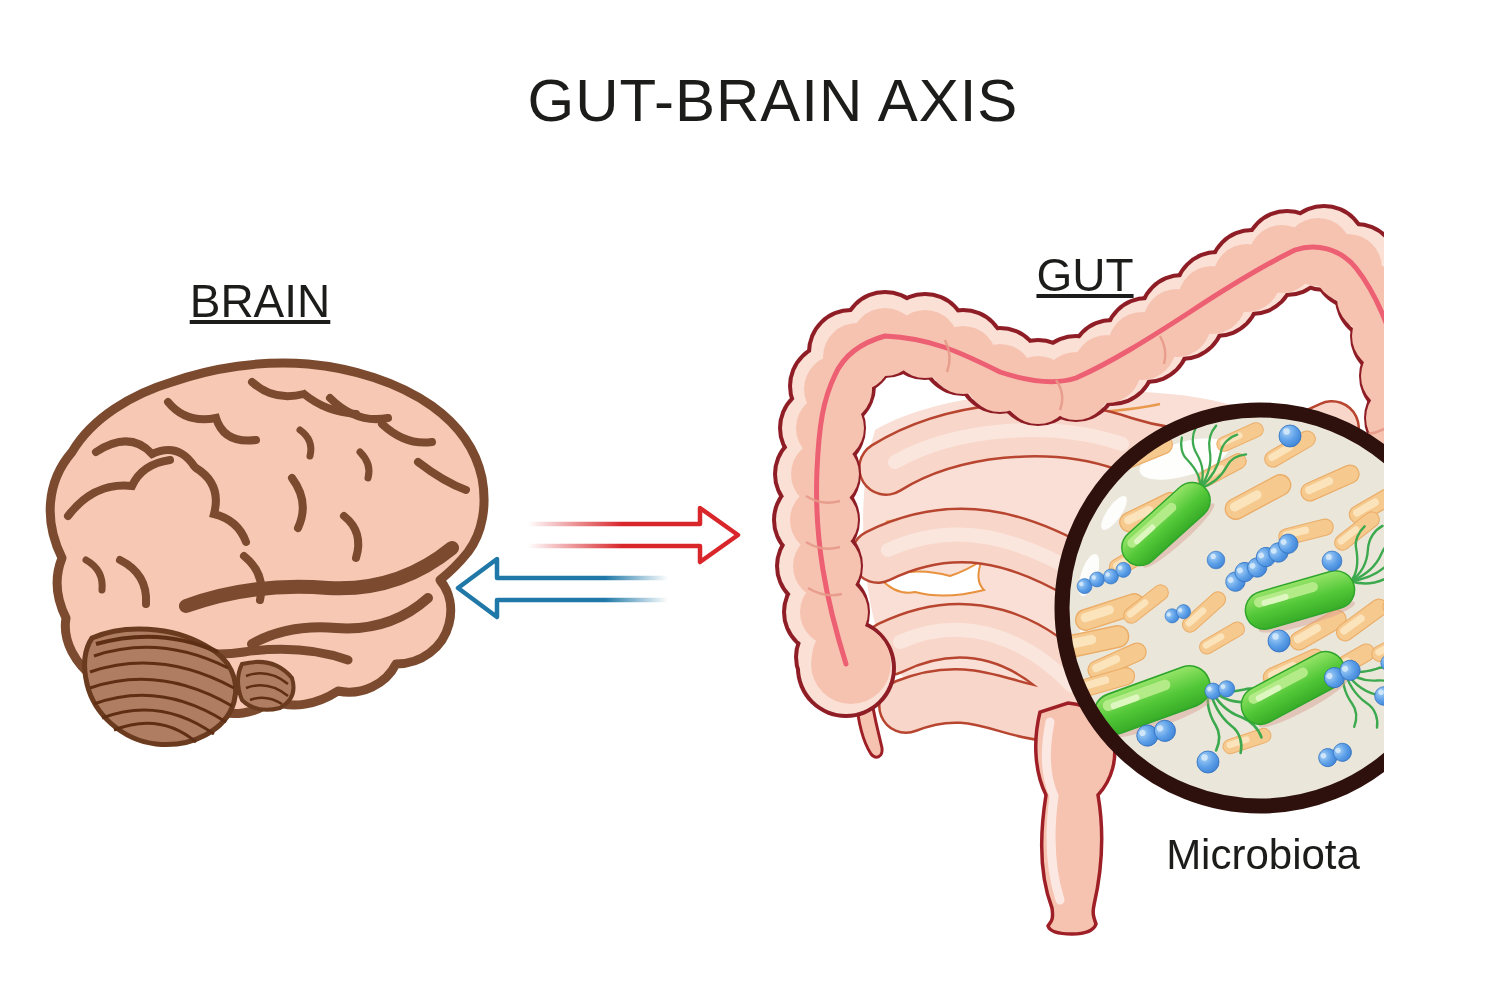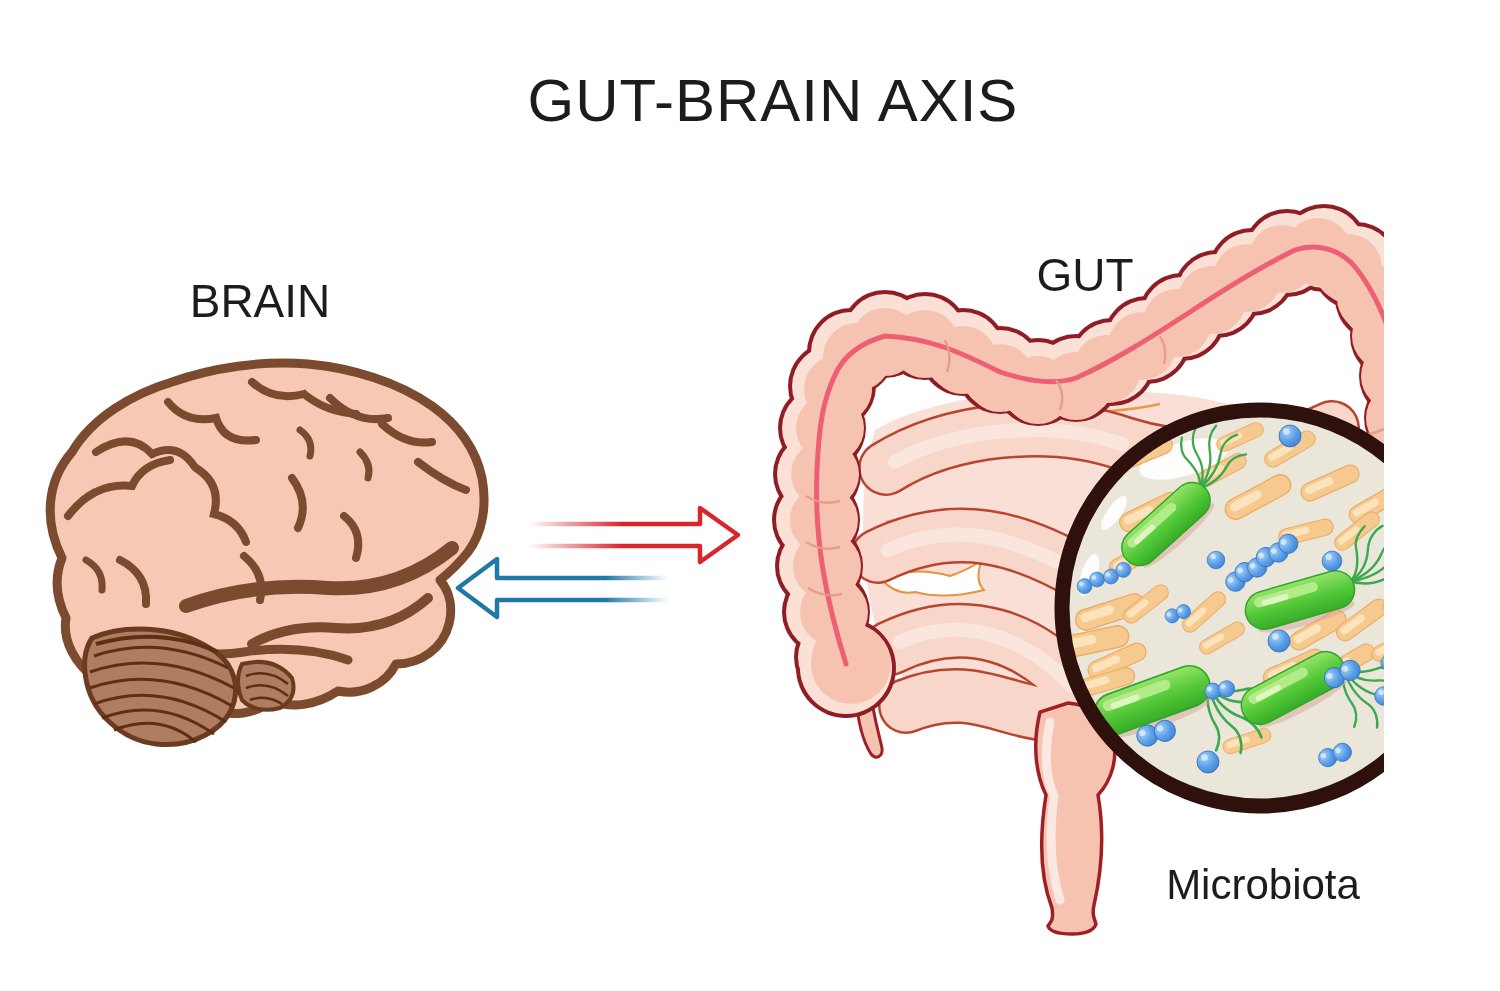--- a/index.html
+++ b/index.html
@@ -1,21 +1,21 @@
 <!DOCTYPE html>
 <html><head>
 <meta charset="utf-8">
 <style>
   html,body{margin:0;padding:0;background:#fff;}
   #stage{position:relative;width:1384px;height:991px;background:#fff;overflow:hidden;
          font-family:"Liberation Sans",sans-serif;}
   #art{position:absolute;left:0;top:0;width:1500px;height:991px;}
   .lbl{position:absolute;transform:translateX(-50%);color:#1c1c1a;white-space:nowrap;}
   .title{font-size:60px;letter-spacing:1px;}
-  .big{font-size:46px;}
+  .big{font-size:46px;text-decoration:underline;}
   .mid{font-size:42px;}
 </style>
 </head>
 <body>
 
 <div id="stage">
 
 <svg id="art" viewBox="0 0 1500 991" xmlns="http://www.w3.org/2000/svg" xmlns:xlink="http://www.w3.org/1999/xlink">
 <defs>
   <radialGradient id="gCoccus" cx="0.35" cy="0.3" r="0.8">
@@ -378,15 +378,15 @@
       <use href="#chain4" xlink:href="#chain4" transform="translate(1104 578) rotate(-20)"></use>
     </g>
   </g>
   <circle cx="1260" cy="608" r="198" fill="none" stroke="#2E100C" stroke-width="15"></circle>
 </g>
 </svg>
 
 <div class="lbl title" style="left:773px; top:66px;">GUT-BRAIN AXIS</div>
 <div class="lbl big" style="left:260px; top:274px;">BRAIN</div>
 <div class="lbl big" style="left:1051px;top:248px;margin-left:34px;">GUT</div>
-<div class="lbl mid" style="left:1263px;top:861px;">Microbiota</div>
+<div class="lbl mid" style="left:1263px;top:831px;">Microbiota</div>
 
 </div>
 
 </body></html>

